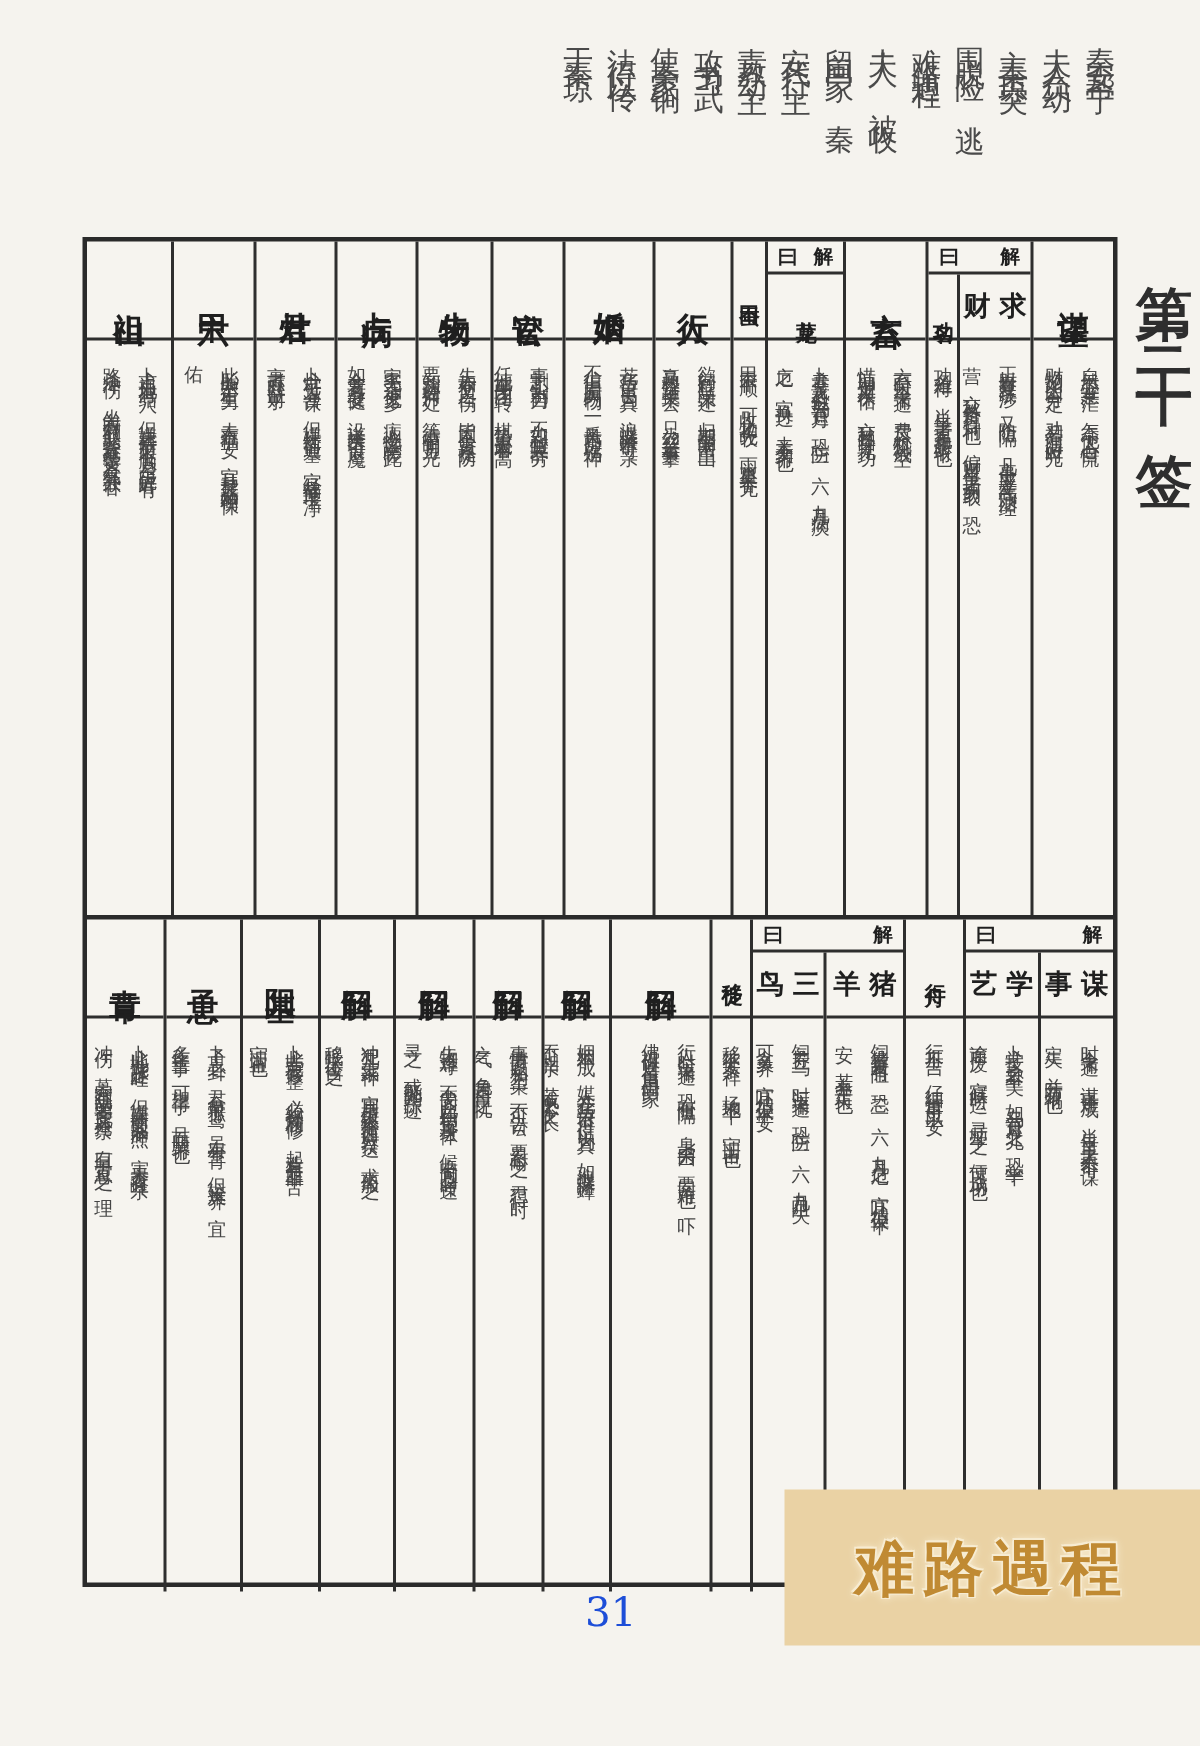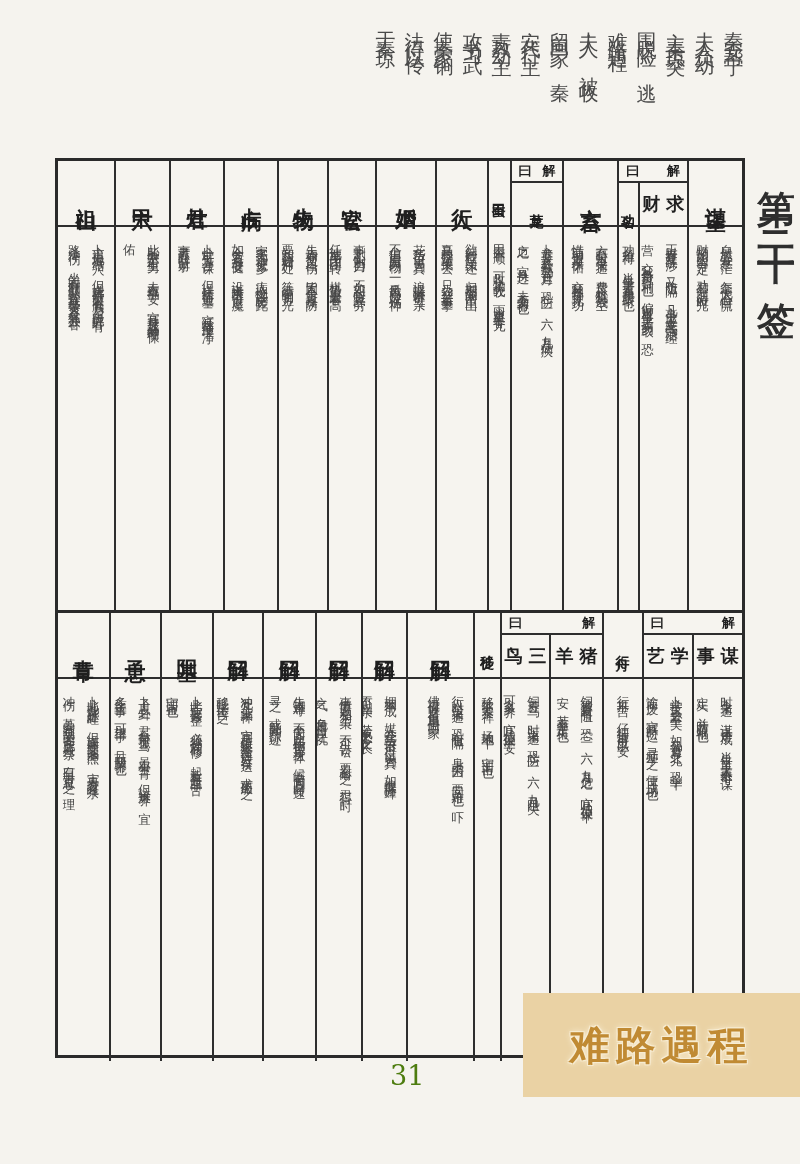--- a/index.html
+++ b/index.html
@@ -64,21 +64,21 @@
     padding:7px 4px 4px 3px;
     font-size:12.5px;letter-spacing:3px;
     color:#454545;min-height:0;overflow:hidden;
   }
   .colbody.c1{justify-content:center;}
   .vline{margin:0 3.5px;}
 
   
   .page-number{
     position:absolute;left:390px;top:1060px;
-    font-family:"DejaVu Serif",serif;font-size:27px;color:#4d7c0f;
+    font-family:"DejaVu Serif",serif;font-size:27px;color:#1d4ed8;
   }
   .watermark{
     position:absolute;left:523px;top:993px;width:277px;height:104px;
     background:#ead2a4;
     display:flex;align-items:center;justify-content:center;
   }
   .watermark .wm-text{
     font-size:40px;font-weight:700;letter-spacing:6px;color:#c08a33;
     text-shadow:1px 1px 0 #f7ecd2,-1px -1px 0 #f7ecd2,1px -1px 0 #f7ecd2,-1px 1px 0 #f7ecd2,0 0 6px #fdf6e4;
   }

